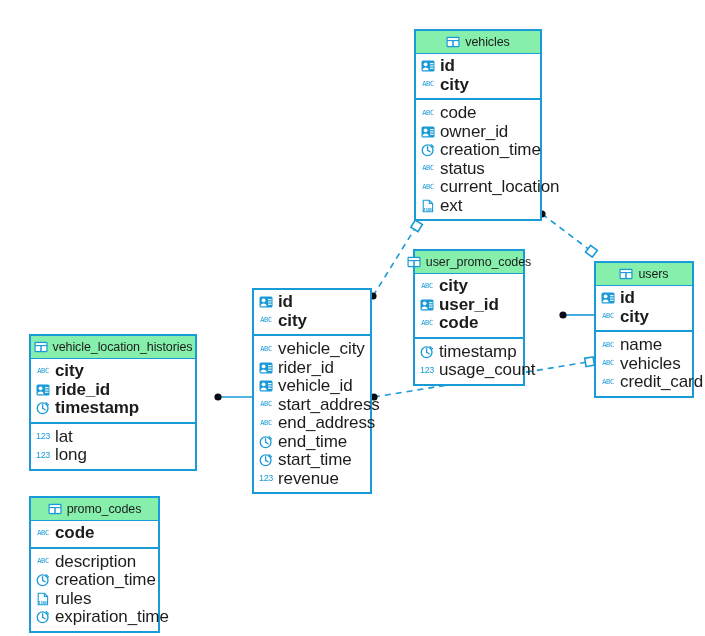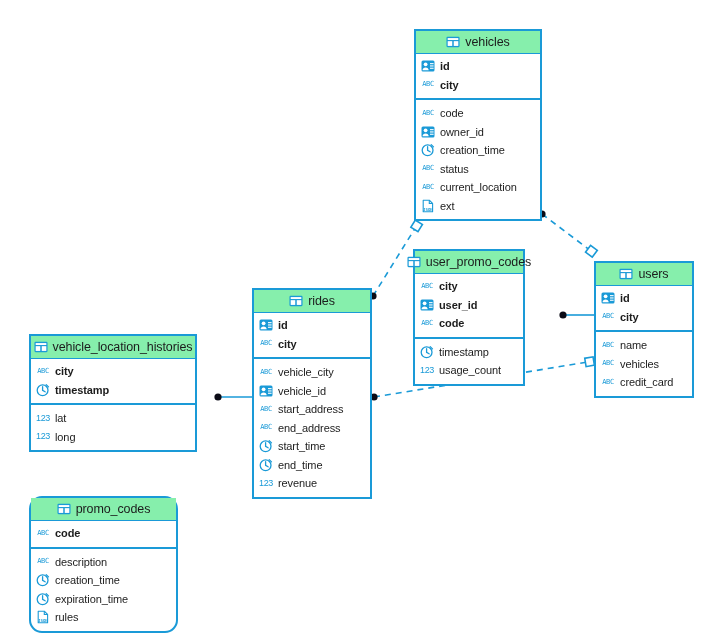--- a/index.html
+++ b/index.html
@@ -57,21 +57,21 @@
   }
   .col-row {
     display: flex;
     align-items: center;
     gap: 5px;
     height: 18.5px;
     padding: 0 6px 0 5px;
     white-space: nowrap;
   }
   .col-name {
-    font-size: 11px;
+    font-size: 17px;
     color: #1c1c1c;
     letter-spacing: -0.1px;
   }
   .pk-group .col-name {
     font-weight: bold;
   }
   .icon {
     width: 14px;
     height: 14px;
     flex: 0 0 14px;
@@ -322,31 +322,20 @@
           </div>
           <div class="col-row">
             <span class="icon">
               <span class="ic-abc">ABC</span>
             </span>
             <span class="col-name">credit_card</span>
           </div>
         </div>
       </div>
       <div class="table-node" id="node-rides" style="left: 252px; top: 288px; width: 120px;">
-        <div class="tbl-header">
-          <span class="icon">
-            <svg width="15" height="12" viewBox="0 0 15 12">
-              <rect x="0.5" y="0.5" width="14" height="11" rx="1.2" fill="#1a9ad7"></rect>
-              <rect x="1.8" y="1.8" width="11.4" height="2.1" fill="#ffffff"></rect>
-              <rect x="1.8" y="5.1" width="4.9" height="5.1" fill="#ffffff"></rect>
-              <rect x="8.3" y="5.1" width="4.9" height="5.1" fill="#ffffff"></rect>
-            </svg>
-          </span>
-          <span class="tbl-title">rides</span>
-        </div>
         <div class="pk-group">
           <div class="col-row">
             <span class="icon">
               <svg width="14" height="12" viewBox="0 0 14 12">
                 <rect x="0.5" y="0.5" width="13" height="11" rx="1.5" fill="#1a9ad7"></rect>
                 <circle cx="4.6" cy="4.3" r="1.9" fill="#ffffff"></circle>
                 <path d="M1.5 10.3c0-1.8 1.4-2.9 3.1-2.9s3.1 1.1 3.1 2.9z" fill="#ffffff"></path>
                 <rect x="9" y="3.1" width="3.6" height="1.1" fill="#ffffff"></rect>
                 <rect x="9" y="5.4" width="3.6" height="1.1" fill="#ffffff"></rect>
                 <rect x="9" y="7.7" width="3.6" height="1.1" fill="#ffffff"></rect>
@@ -372,20 +361,33 @@
             <span class="icon">
               <svg width="14" height="12" viewBox="0 0 14 12">
                 <rect x="0.5" y="0.5" width="13" height="11" rx="1.5" fill="#1a9ad7"></rect>
                 <circle cx="4.6" cy="4.3" r="1.9" fill="#ffffff"></circle>
                 <path d="M1.5 10.3c0-1.8 1.4-2.9 3.1-2.9s3.1 1.1 3.1 2.9z" fill="#ffffff"></path>
                 <rect x="9" y="3.1" width="3.6" height="1.1" fill="#ffffff"></rect>
                 <rect x="9" y="5.4" width="3.6" height="1.1" fill="#ffffff"></rect>
                 <rect x="9" y="7.7" width="3.6" height="1.1" fill="#ffffff"></rect>
               </svg>
             </span>
+            <span class="col-name">rider_id</span>
+          </div>
+          <div class="col-row">
+            <span class="icon">
+              <svg width="14" height="12" viewBox="0 0 14 12">
+                <rect x="0.5" y="0.5" width="13" height="11" rx="1.5" fill="#1a9ad7"></rect>
+                <circle cx="4.6" cy="4.3" r="1.9" fill="#ffffff"></circle>
+                <path d="M1.5 10.3c0-1.8 1.4-2.9 3.1-2.9s3.1 1.1 3.1 2.9z" fill="#ffffff"></path>
+                <rect x="9" y="3.1" width="3.6" height="1.1" fill="#ffffff"></rect>
+                <rect x="9" y="5.4" width="3.6" height="1.1" fill="#ffffff"></rect>
+                <rect x="9" y="7.7" width="3.6" height="1.1" fill="#ffffff"></rect>
+              </svg>
+            </span>
             <span class="col-name">vehicle_id</span>
           </div>
           <div class="col-row">
             <span class="icon">
               <span class="ic-abc">ABC</span>
             </span>
             <span class="col-name">start_address</span>
           </div>
           <div class="col-row">
             <span class="icon">
@@ -394,31 +396,31 @@
             <span class="col-name">end_address</span>
           </div>
           <div class="col-row">
             <span class="icon">
               <svg width="14" height="14" viewBox="0 0 14 14">
                 <circle cx="6.6" cy="7.3" r="5.4" fill="none" stroke="#1a9ad7" stroke-width="1.3"></circle>
                 <path d="M6.6 3.7v3.6l2.5 1.5" fill="none" stroke="#1a9ad7" stroke-width="1.3" stroke-linecap="round"></path>
                 <path d="M10.2 1.6l2.3 2.3" stroke="#1a9ad7" stroke-width="1.3" stroke-linecap="round"></path>
               </svg>
             </span>
+            <span class="col-name">end_time</span>
+          </div>
+          <div class="col-row">
+            <span class="icon">
+              <svg width="14" height="14" viewBox="0 0 14 14">
+                <circle cx="6.6" cy="7.3" r="5.4" fill="none" stroke="#1a9ad7" stroke-width="1.3"></circle>
+                <path d="M6.6 3.7v3.6l2.5 1.5" fill="none" stroke="#1a9ad7" stroke-width="1.3" stroke-linecap="round"></path>
+                <path d="M10.2 1.6l2.3 2.3" stroke="#1a9ad7" stroke-width="1.3" stroke-linecap="round"></path>
+              </svg>
+            </span>
             <span class="col-name">start_time</span>
-          </div>
-          <div class="col-row">
-            <span class="icon">
-              <svg width="14" height="14" viewBox="0 0 14 14">
-                <circle cx="6.6" cy="7.3" r="5.4" fill="none" stroke="#1a9ad7" stroke-width="1.3"></circle>
-                <path d="M6.6 3.7v3.6l2.5 1.5" fill="none" stroke="#1a9ad7" stroke-width="1.3" stroke-linecap="round"></path>
-                <path d="M10.2 1.6l2.3 2.3" stroke="#1a9ad7" stroke-width="1.3" stroke-linecap="round"></path>
-              </svg>
-            </span>
-            <span class="col-name">end_time</span>
           </div>
           <div class="col-row">
             <span class="icon">
               <span class="ic-num">123</span>
             </span>
             <span class="col-name">revenue</span>
           </div>
         </div>
       </div>
       <div class="table-node" id="node-vehicle_location_histories" style="left: 29px; top: 334px; width: 168px;">
@@ -435,20 +437,33 @@
         </div>
         <div class="pk-group">
           <div class="col-row">
             <span class="icon">
               <span class="ic-abc">ABC</span>
             </span>
             <span class="col-name">city</span>
           </div>
           <div class="col-row">
             <span class="icon">
+              <svg width="14" height="12" viewBox="0 0 14 12">
+                <rect x="0.5" y="0.5" width="13" height="11" rx="1.5" fill="#1a9ad7"></rect>
+                <circle cx="4.6" cy="4.3" r="1.9" fill="#ffffff"></circle>
+                <path d="M1.5 10.3c0-1.8 1.4-2.9 3.1-2.9s3.1 1.1 3.1 2.9z" fill="#ffffff"></path>
+                <rect x="9" y="3.1" width="3.6" height="1.1" fill="#ffffff"></rect>
+                <rect x="9" y="5.4" width="3.6" height="1.1" fill="#ffffff"></rect>
+                <rect x="9" y="7.7" width="3.6" height="1.1" fill="#ffffff"></rect>
+              </svg>
+            </span>
+            <span class="col-name">ride_id</span>
+          </div>
+          <div class="col-row">
+            <span class="icon">
               <svg width="14" height="14" viewBox="0 0 14 14">
                 <circle cx="6.6" cy="7.3" r="5.4" fill="none" stroke="#1a9ad7" stroke-width="1.3"></circle>
                 <path d="M6.6 3.7v3.6l2.5 1.5" fill="none" stroke="#1a9ad7" stroke-width="1.3" stroke-linecap="round"></path>
                 <path d="M10.2 1.6l2.3 2.3" stroke="#1a9ad7" stroke-width="1.3" stroke-linecap="round"></path>
               </svg>
             </span>
             <span class="col-name">timestamp</span>
           </div>
         </div>
         <div class="col-group">
@@ -459,21 +474,21 @@
             <span class="col-name">lat</span>
           </div>
           <div class="col-row">
             <span class="icon">
               <span class="ic-num">123</span>
             </span>
             <span class="col-name">long</span>
           </div>
         </div>
       </div>
-      <div class="table-node" id="node-promo_codes" style="left: 29px; top: 496px; width: 149px; border-radius: 13px;">
+      <div class="table-node" id="node-promo_codes" style="left: 29px; top: 496px; width: 131px;">
         <div class="tbl-header">
           <span class="icon">
             <svg width="15" height="12" viewBox="0 0 15 12">
               <rect x="0.5" y="0.5" width="14" height="11" rx="1.2" fill="#1a9ad7"></rect>
               <rect x="1.8" y="1.8" width="11.4" height="2.1" fill="#ffffff"></rect>
               <rect x="1.8" y="5.1" width="4.9" height="5.1" fill="#ffffff"></rect>
               <rect x="8.3" y="5.1" width="4.9" height="5.1" fill="#ffffff"></rect>
             </svg>
           </span>
           <span class="tbl-title">promo_codes</span>
@@ -499,34 +514,34 @@
                 <circle cx="6.6" cy="7.3" r="5.4" fill="none" stroke="#1a9ad7" stroke-width="1.3"></circle>
                 <path d="M6.6 3.7v3.6l2.5 1.5" fill="none" stroke="#1a9ad7" stroke-width="1.3" stroke-linecap="round"></path>
                 <path d="M10.2 1.6l2.3 2.3" stroke="#1a9ad7" stroke-width="1.3" stroke-linecap="round"></path>
               </svg>
             </span>
             <span class="col-name">creation_time</span>
           </div>
           <div class="col-row">
             <span class="icon">
               <svg width="14" height="14" viewBox="0 0 14 14">
-                <circle cx="6.6" cy="7.3" r="5.4" fill="none" stroke="#1a9ad7" stroke-width="1.3"></circle>
-                <path d="M6.6 3.7v3.6l2.5 1.5" fill="none" stroke="#1a9ad7" stroke-width="1.3" stroke-linecap="round"></path>
-                <path d="M10.2 1.6l2.3 2.3" stroke="#1a9ad7" stroke-width="1.3" stroke-linecap="round"></path>
-              </svg>
-            </span>
-            <span class="col-name">expiration_time</span>
-          </div>
-          <div class="col-row">
-            <span class="icon">
-              <svg width="14" height="14" viewBox="0 0 14 14">
                 <path d="M2.2 1.2h6.1l3.3 3.3v8.3H2.2z" fill="#ffffff" stroke="#1a9ad7" stroke-width="1.1" stroke-linejoin="round"></path>
                 <path d="M8.3 1.2v3.3h3.3" fill="none" stroke="#1a9ad7" stroke-width="1.1"></path>
                 <text x="6.9" y="11.6" font-family="DejaVu Sans Mono, monospace" font-size="4.1" font-weight="bold" fill="#1a9ad7" text-anchor="middle">JSON</text>
               </svg>
             </span>
             <span class="col-name">rules</span>
+          </div>
+          <div class="col-row">
+            <span class="icon">
+              <svg width="14" height="14" viewBox="0 0 14 14">
+                <circle cx="6.6" cy="7.3" r="5.4" fill="none" stroke="#1a9ad7" stroke-width="1.3"></circle>
+                <path d="M6.6 3.7v3.6l2.5 1.5" fill="none" stroke="#1a9ad7" stroke-width="1.3" stroke-linecap="round"></path>
+                <path d="M10.2 1.6l2.3 2.3" stroke="#1a9ad7" stroke-width="1.3" stroke-linecap="round"></path>
+              </svg>
+            </span>
+            <span class="col-name">expiration_time</span>
           </div>
         </div>
       </div>
     </div>
 
 </div>
 
 </body></html>

